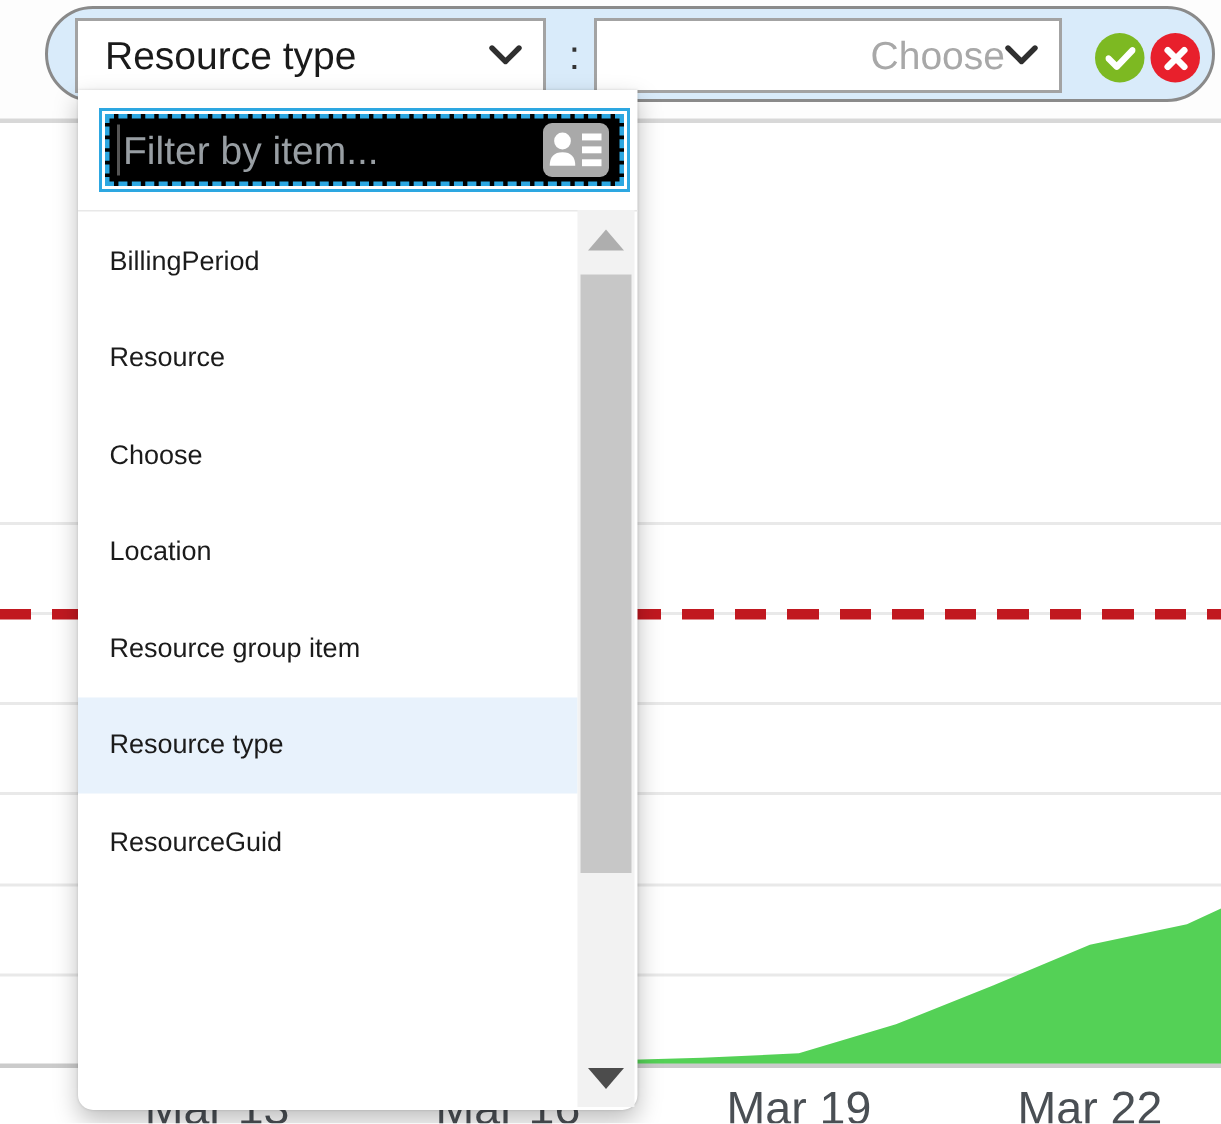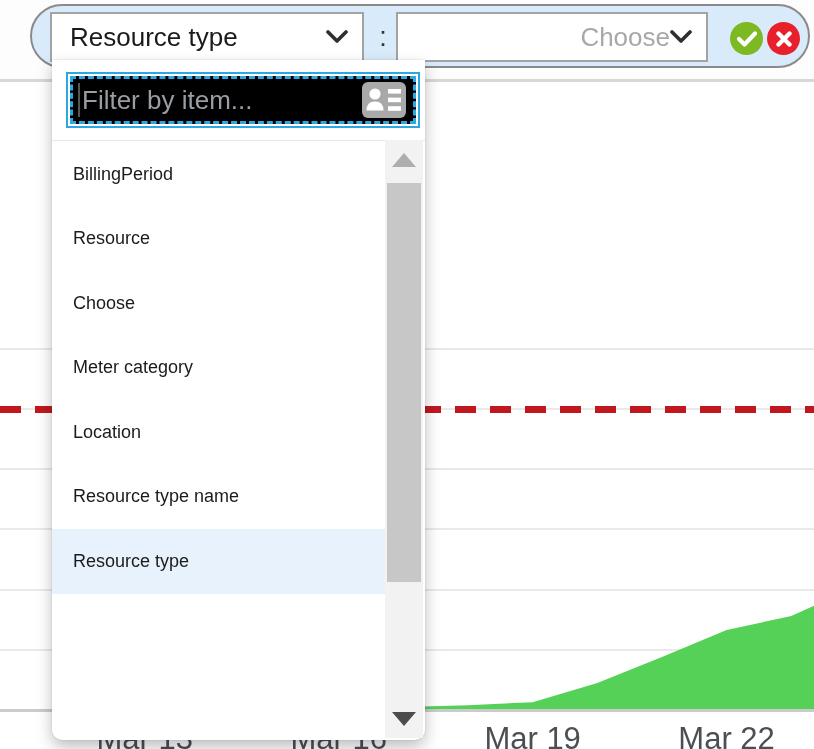--- a/index.html
+++ b/index.html
@@ -129,24 +129,24 @@
           <rect x="27" y="17.6" width="13" height="4.6" fill="#fff"></rect>
           <rect x="27" y="26.2" width="13" height="4.6" fill="#fff"></rect>
         </svg>
       </div>
     </div>
     <div class="panel-sep"></div>
     <div class="list" id="item-list">
         <div class="list-item">BillingPeriod</div>
         <div class="list-item">Resource</div>
         <div class="list-item">Choose</div>
-        <div class="list-item">Meter category</div>
         <div class="list-item">Location</div>
-        <div class="list-item">Resource type name</div>
+        <div class="list-item">Resource group item</div>
         <div class="list-item selected">Resource type</div>
+        <div class="list-item">ResourceGuid</div>
       </div>
     <div class="sbar">
       <div class="sbar-up"></div>
       <div class="sbar-thumb"></div>
       <div class="sbar-down"></div>
     </div>
   </div>
 
 </div>
 

